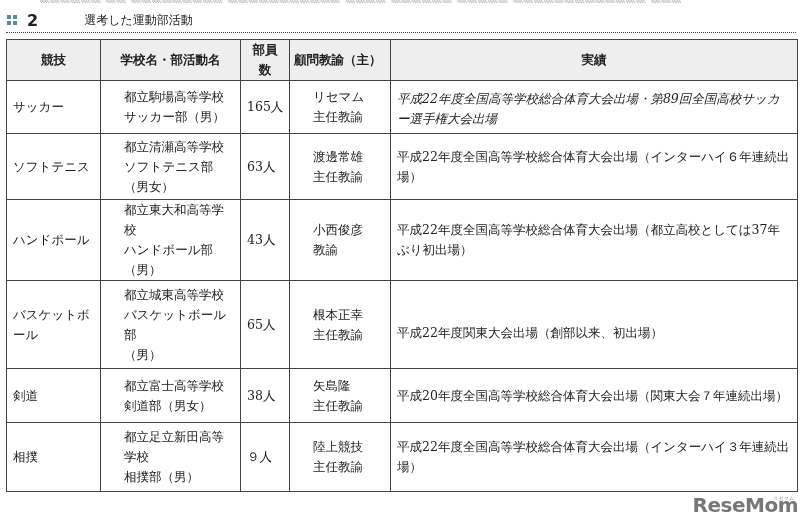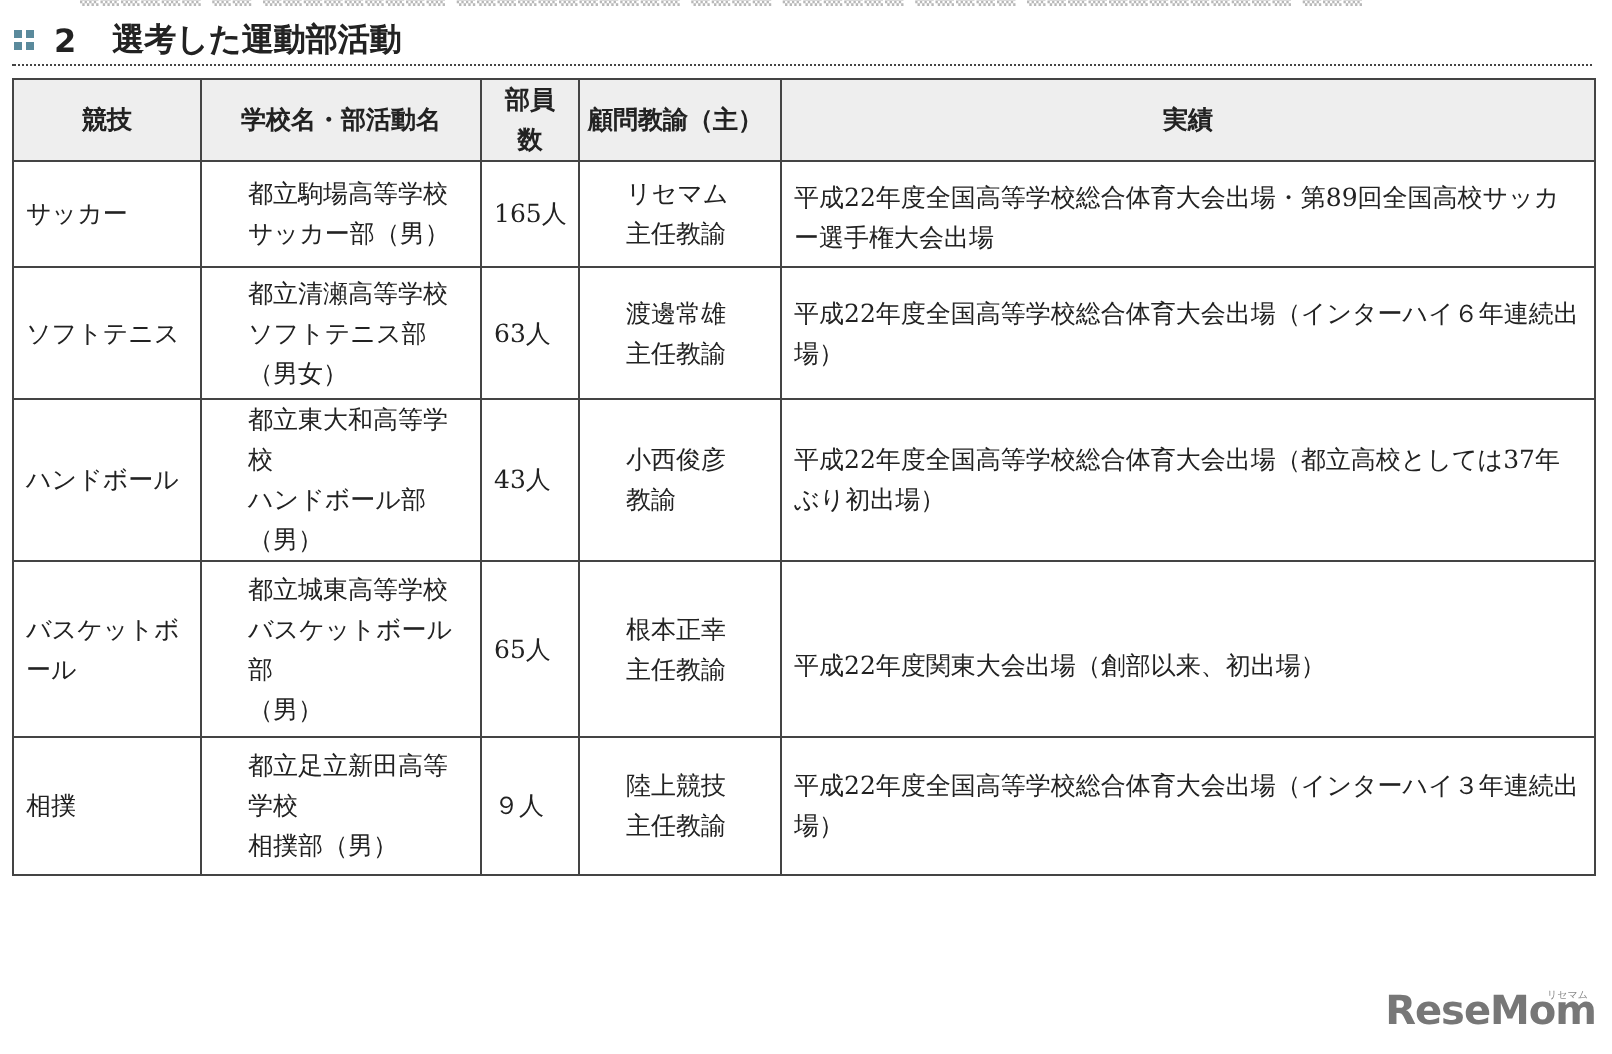--- a/index.html
+++ b/index.html
@@ -52,22 +52,23 @@
       background: #5a8a9c;
       display: block;
     }
     .section-number {
       font-size: 16px;
       font-weight: bold;
       margin-right: 18px;
       font-family: "DejaVu Sans", "Liberation Sans", sans-serif;
     }
     .section-title {
-      font-size: 16px;
-      font-weight: bold;
+      font-size: 12px;
+      font-weight: normal;
+      margin-left: 28px;
     }
     table.clubs {
       position: absolute;
       left: 6px;
       top: 39px;
       width: 791px;
       border-collapse: collapse;
       table-layout: fixed;
       font-size: 12.5px;
       line-height: 20px;
@@ -103,21 +104,21 @@
     tr.r2 td { height: 65px; }
     tr.r3 td { height: 70px; }
     tr.r4 td { height: 71px; }
     tr.r5 td { height: 67px; }
     tr.r6 td { height: 53px; }
     tr.r7 td { height: 68px; }
     td.result {
       vertical-align: top;
       padding-top: 6px;
     }
-    tr.r1 td.result { padding-top: 3px; }
+    tr.r1 td.result { padding-top: 3px; font-style: italic; }
     tr.r4 td.result { vertical-align: middle; padding-top: 16px; }
     .watermark {
       position: absolute;
       right: 8px;
       bottom: 12px;
       font-family: "DejaVu Sans", "Liberation Sans", sans-serif;
       font-weight: bold;
       font-size: 20px;
       color: #777777;
       letter-spacing: -0.5px;
@@ -214,20 +215,33 @@
         <span>バスケットボール部</span>
         <span>（男）</span>
       </td>
       <td class="num">65人</td>
       <td class="multi">
         <span>根本正幸</span>
         <span>主任教諭</span>
       </td>
       <td class="result">平成22年度関東大会出場（創部以来、初出場）</td>
     </tr>
+    <tr class="r6">
+      <td>剣道</td>
+      <td class="multi">
+        <span>都立富士高等学校</span>
+        <span>剣道部（男女）</span>
+      </td>
+      <td class="num">38人</td>
+      <td class="multi">
+        <span>矢島隆</span>
+        <span>主任教諭</span>
+      </td>
+      <td class="result">平成20年度全国高等学校総合体育大会出場（関東大会７年連続出場）</td>
+    </tr>
     <tr class="r7">
       <td>相撲</td>
       <td class="multi">
         <span>都立足立新田高等学校</span>
         <span>相撲部（男）</span>
       </td>
       <td class="num">９人</td>
       <td class="multi">
         <span>陸上競技</span>
         <span>主任教諭</span>

